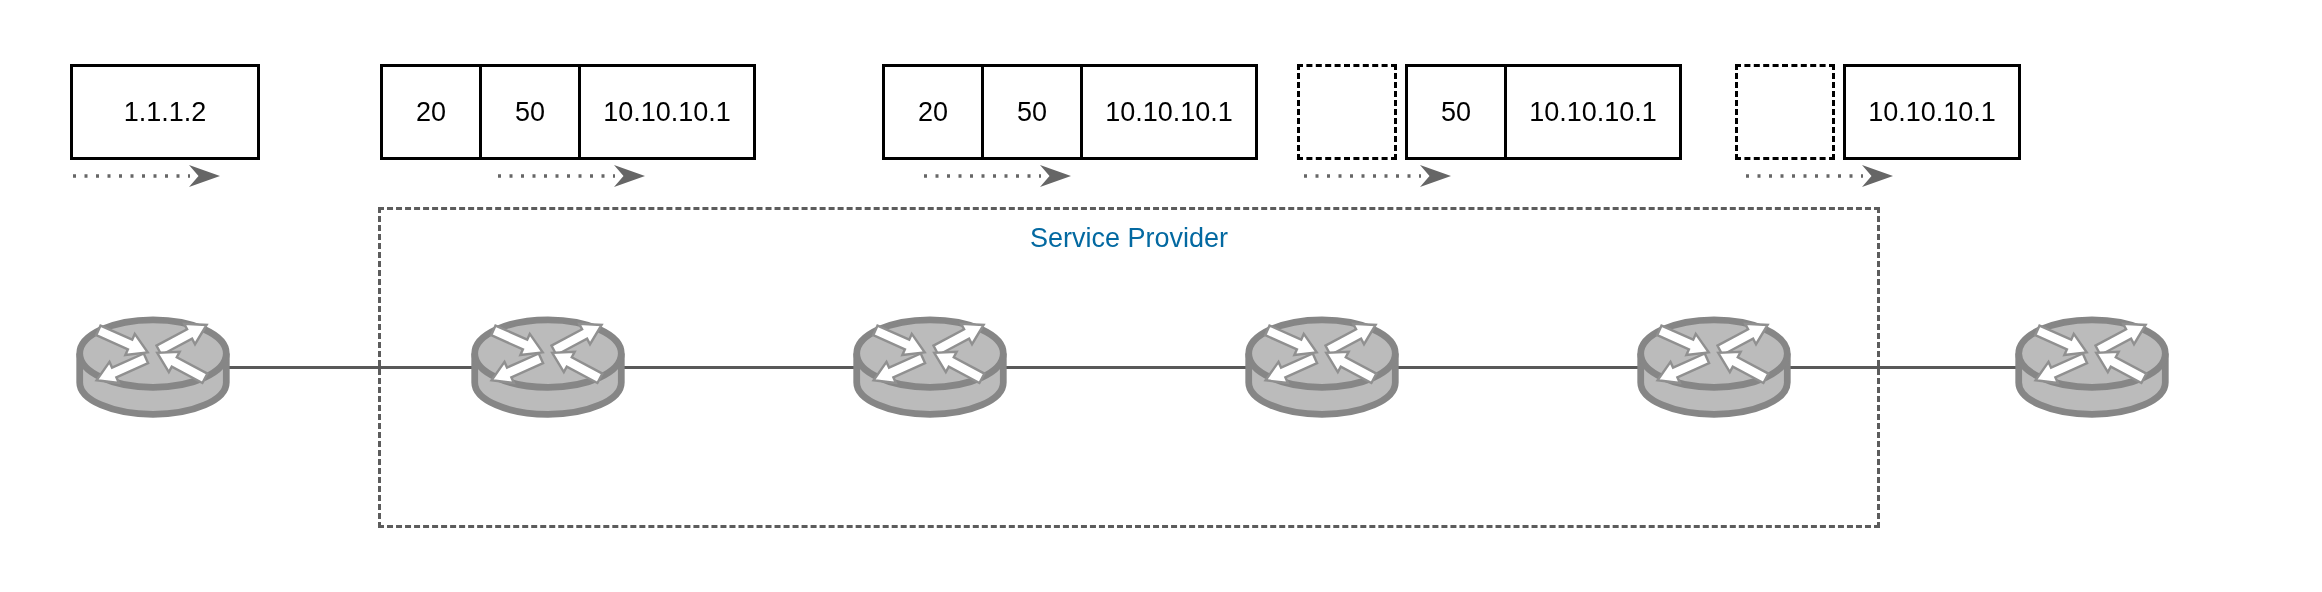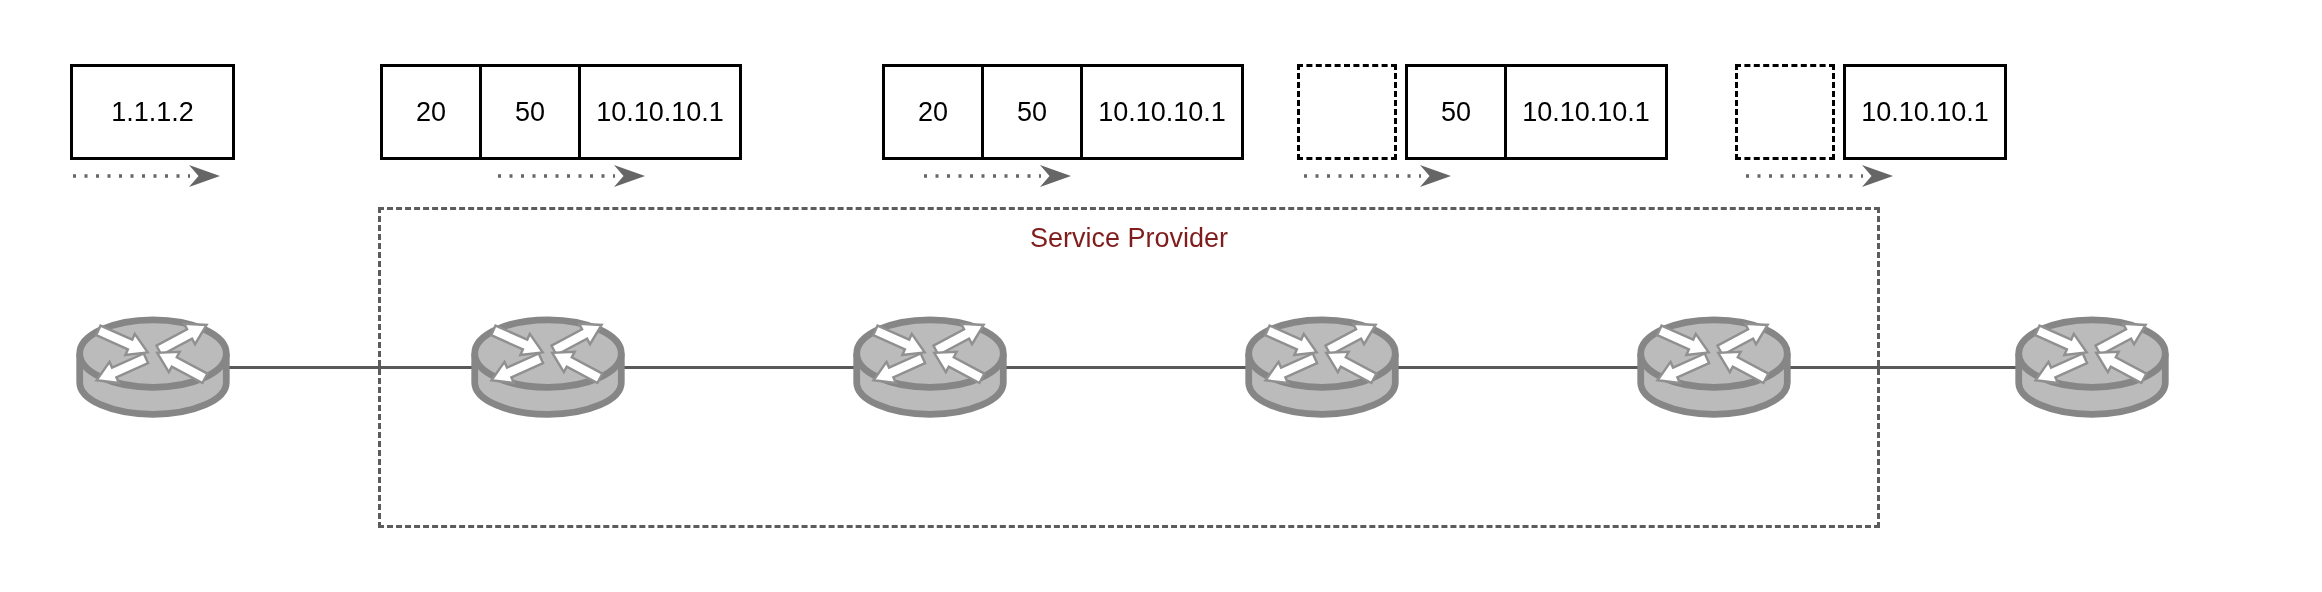--- a/index.html
+++ b/index.html
@@ -14,39 +14,39 @@
   .packet.pos-3{left:882px}
   .packet.pos-4{left:1297px}
   .packet.pos-5{left:1735px}
   .cell{
     box-sizing:border-box;height:96px;border:3px solid #000;background:#fff;
     display:flex;align-items:center;justify-content:center;
     font-size:27px;line-height:1;white-space:nowrap;
   }
   .cell + .cell{margin-left:-3px;}
   .cell.num{width:102px}
-  .cell.ip{width:164px}
+  .cell.ip{width:178px}
   .cell.empty{width:100px}
   .cell.dashed{border-style:dashed;background:transparent;margin-right:8px;}
   .cell.dashed + .cell{margin-left:0;}
-  .packet.pos-1 .cell{width:165px}
+  .packet.pos-1 .cell{width:190px}
   
   .arrow{position:absolute;top:163px;width:152px;height:26px;}
   .arrow.a-1{left:70px}
   .arrow.a-2{left:495px}
   .arrow.a-3{left:921px}
   .arrow.a-4{left:1301px}
   .arrow.a-5{left:1743px}
   
   .sp-box{
     position:absolute;left:378px;top:207px;width:1502px;height:321px;
     box-sizing:border-box;border:3px dashed #5c5c5c;
   }
   .sp-label{
-    width:100%;text-align:center;padding-top:13px;font-size:27px;color:#7f1d1d;
+    width:100%;text-align:center;padding-top:13px;font-size:27px;color:#0369a1;
   }
   
   .link-line{position:absolute;left:153px;top:366px;width:1939px;height:3px;background:#595959;}
   .router{position:absolute;top:313px;width:162px;height:108px;}
   .router.r-0{left:72px}
   .router.r-1{left:467px}
   .router.r-2{left:849px}
   .router.r-3{left:1241px}
   .router.r-4{left:1633px}
   .router.r-5{left:2011px}

